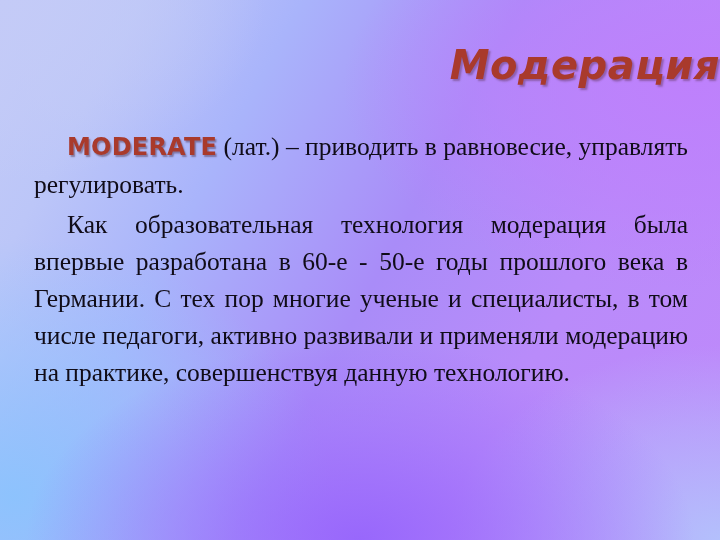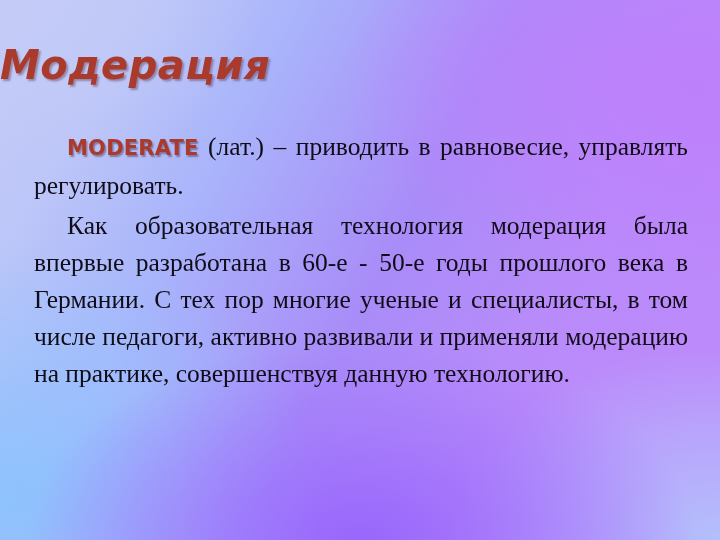--- a/index.html
+++ b/index.html
@@ -60,21 +60,21 @@
     z-index: 2;
     width: 720px;
     height: 540px;
   }
 
   #slide-title {
     position: absolute;
     top: 42px;
     left: 0;
     width: 720px;
-    text-align: left;
+    text-align: right;
     font-family: "DejaVu Sans", "Liberation Sans", sans-serif;
     font-size: 40px;
     font-weight: bold;
     font-style: italic;
     letter-spacing: 0.5px;
     color: #a93a2c;
     text-shadow: 2px 2px 2px rgba(80, 40, 60, 0.40);
     white-space: nowrap;
   }
 
@@ -98,21 +98,21 @@
   .para + .para {
     margin-top: 3px;
   }
 
   .para-last-left {
     text-align-last: left;
   }
 
   .term {
     font-family: "DejaVu Sans", "Liberation Sans", sans-serif;
-    font-size: 21px;
+    font-size: 24px;
     font-weight: bold;
     font-style: normal;
     letter-spacing: 0.2px;
     color: #a93a2c;
     text-shadow: 1.5px 1.5px 1.5px rgba(70, 35, 55, 0.45);
   }
 </style>
 </head>
 <body>
 

